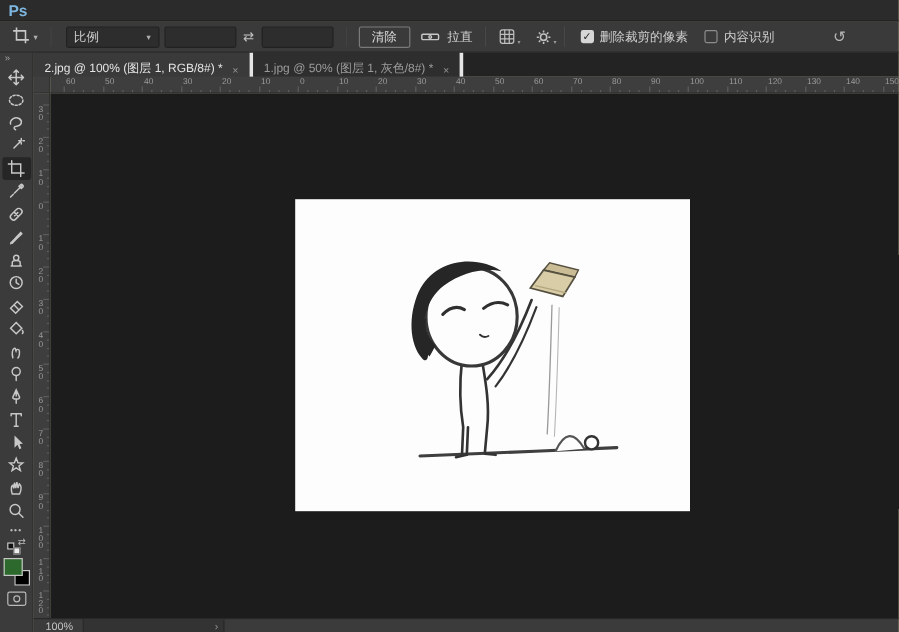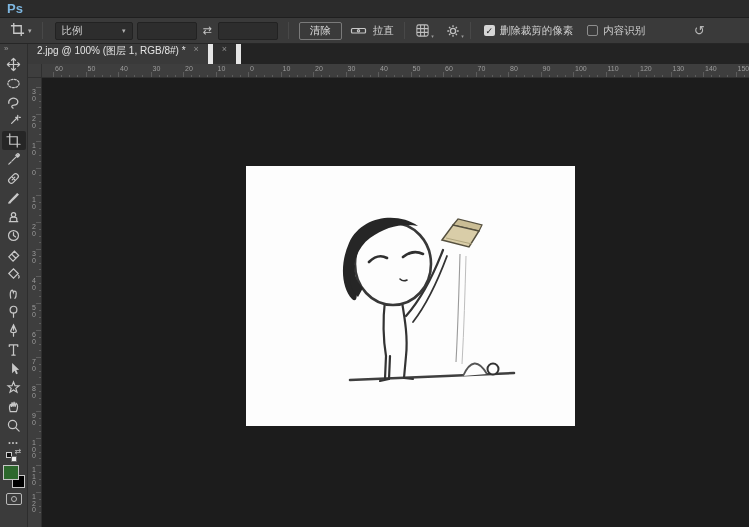--- a/index.html
+++ b/index.html
@@ -56,22 +56,22 @@
   .swatch-bg { position:absolute; left:10px; top:11px; width:13px; height:13px; border:1.5px solid #c6c6c6; }
   .quickmask { width:16px; height:12px; border:1px solid #b9b9b9; border-radius:2px; margin-top:3px;
     display:flex; align-items:center; justify-content:center; }
   .quickmask i { width:6px; height:6px; border:1px solid #b9b9b9; border-radius:50%; }
 
   
   .right-col { flex:1; display:flex; flex-direction:column; min-width:0; }
 
   
   .tabbar { height:20px; background:#232323; display:flex; flex:0 0 20px; }
-  .doc-tab { display:flex; align-items:flex-start; padding:0 9px; font-size:10px; color:#9b9b9b;
-    background:#2e2e2e; border-right:5px solid #e5e5e5; gap:8px; white-space:nowrap; }
+  .doc-tab { display:flex; align-items:flex-end; padding:0 9px; font-size:10px; color:#9b9b9b;
+    background:#2e2e2e; border-right:3px solid #e5e5e5; gap:8px; white-space:nowrap; }
   .doc-tab.active { background:#3a3a3a; color:#e4e4e4; }
   .doc-tab .close { font-size:9px; color:#8f8f8f; }
 
   
   .ruler-row { height:14px; display:flex; flex:0 0 14px; }
   .ruler-corner { width:14px; background:#3e3e3e; border-right:1px solid #2f2f2f; border-bottom:1px solid #2f2f2f; flex:0 0 14px; }
   .hruler { flex:1; background:#3e3e3e; border-bottom:1px solid #2f2f2f; position:relative; overflow:hidden; }
   .hruler .num { position:absolute; top:1px; font-size:7px; color:#9c9c9c; }
   .hruler .tick { position:absolute; bottom:0; width:1px; background:#5c5c5c; }
   .content-row { flex:1; display:flex; min-height:0; }
@@ -280,20 +280,21 @@
         </div>
     </div>
 
     <div class="right-col">
       <div class="tabbar" id="tabbar">
           <div class="doc-tab active">
             <span>2.jpg @ 100% (图层 1, RGB/8#) *</span>
             <span class="close">×</span>
           </div>
           <div class="doc-tab">
+            <span>1.jpg @ 50% (图层 1, 灰色/8#) *</span>
             <span class="close">×</span>
           </div>
         </div>
 
       <div class="ruler-row">
         <div class="ruler-corner"></div>
         <div class="hruler" id="hruler">
             <span class="tick" style="left: 11px; height: 5px;"></span>
             <span class="tick" style="left: 19.125px; height: 2px;"></span>
             <span class="tick" style="left: 27.25px; height: 2px;"></span>
@@ -518,15 +519,21 @@
 
               <path d="M123 96 Q132 87 141 92" stroke="#2f2f2f" stroke-width="2.6" fill="none" stroke-linecap="round"></path>
               <path d="M157 91 Q167 83 177 88" stroke="#2f2f2f" stroke-width="2.6" fill="none" stroke-linecap="round"></path>
 
               <path d="M154 113 Q157 116 161 114" stroke="#2f2f2f" stroke-width="1.6" fill="none" stroke-linecap="round"></path>
             </svg>
           </div>
         </div>
       </div>
 
+      <div class="statusbar">
+        <span class="status-zoom">100%</span>
+        <span class="status-info">
+          <span>›</span>
+        </span>
+      </div>
     </div>
   </div>
 </div>
 
 </body></html>

